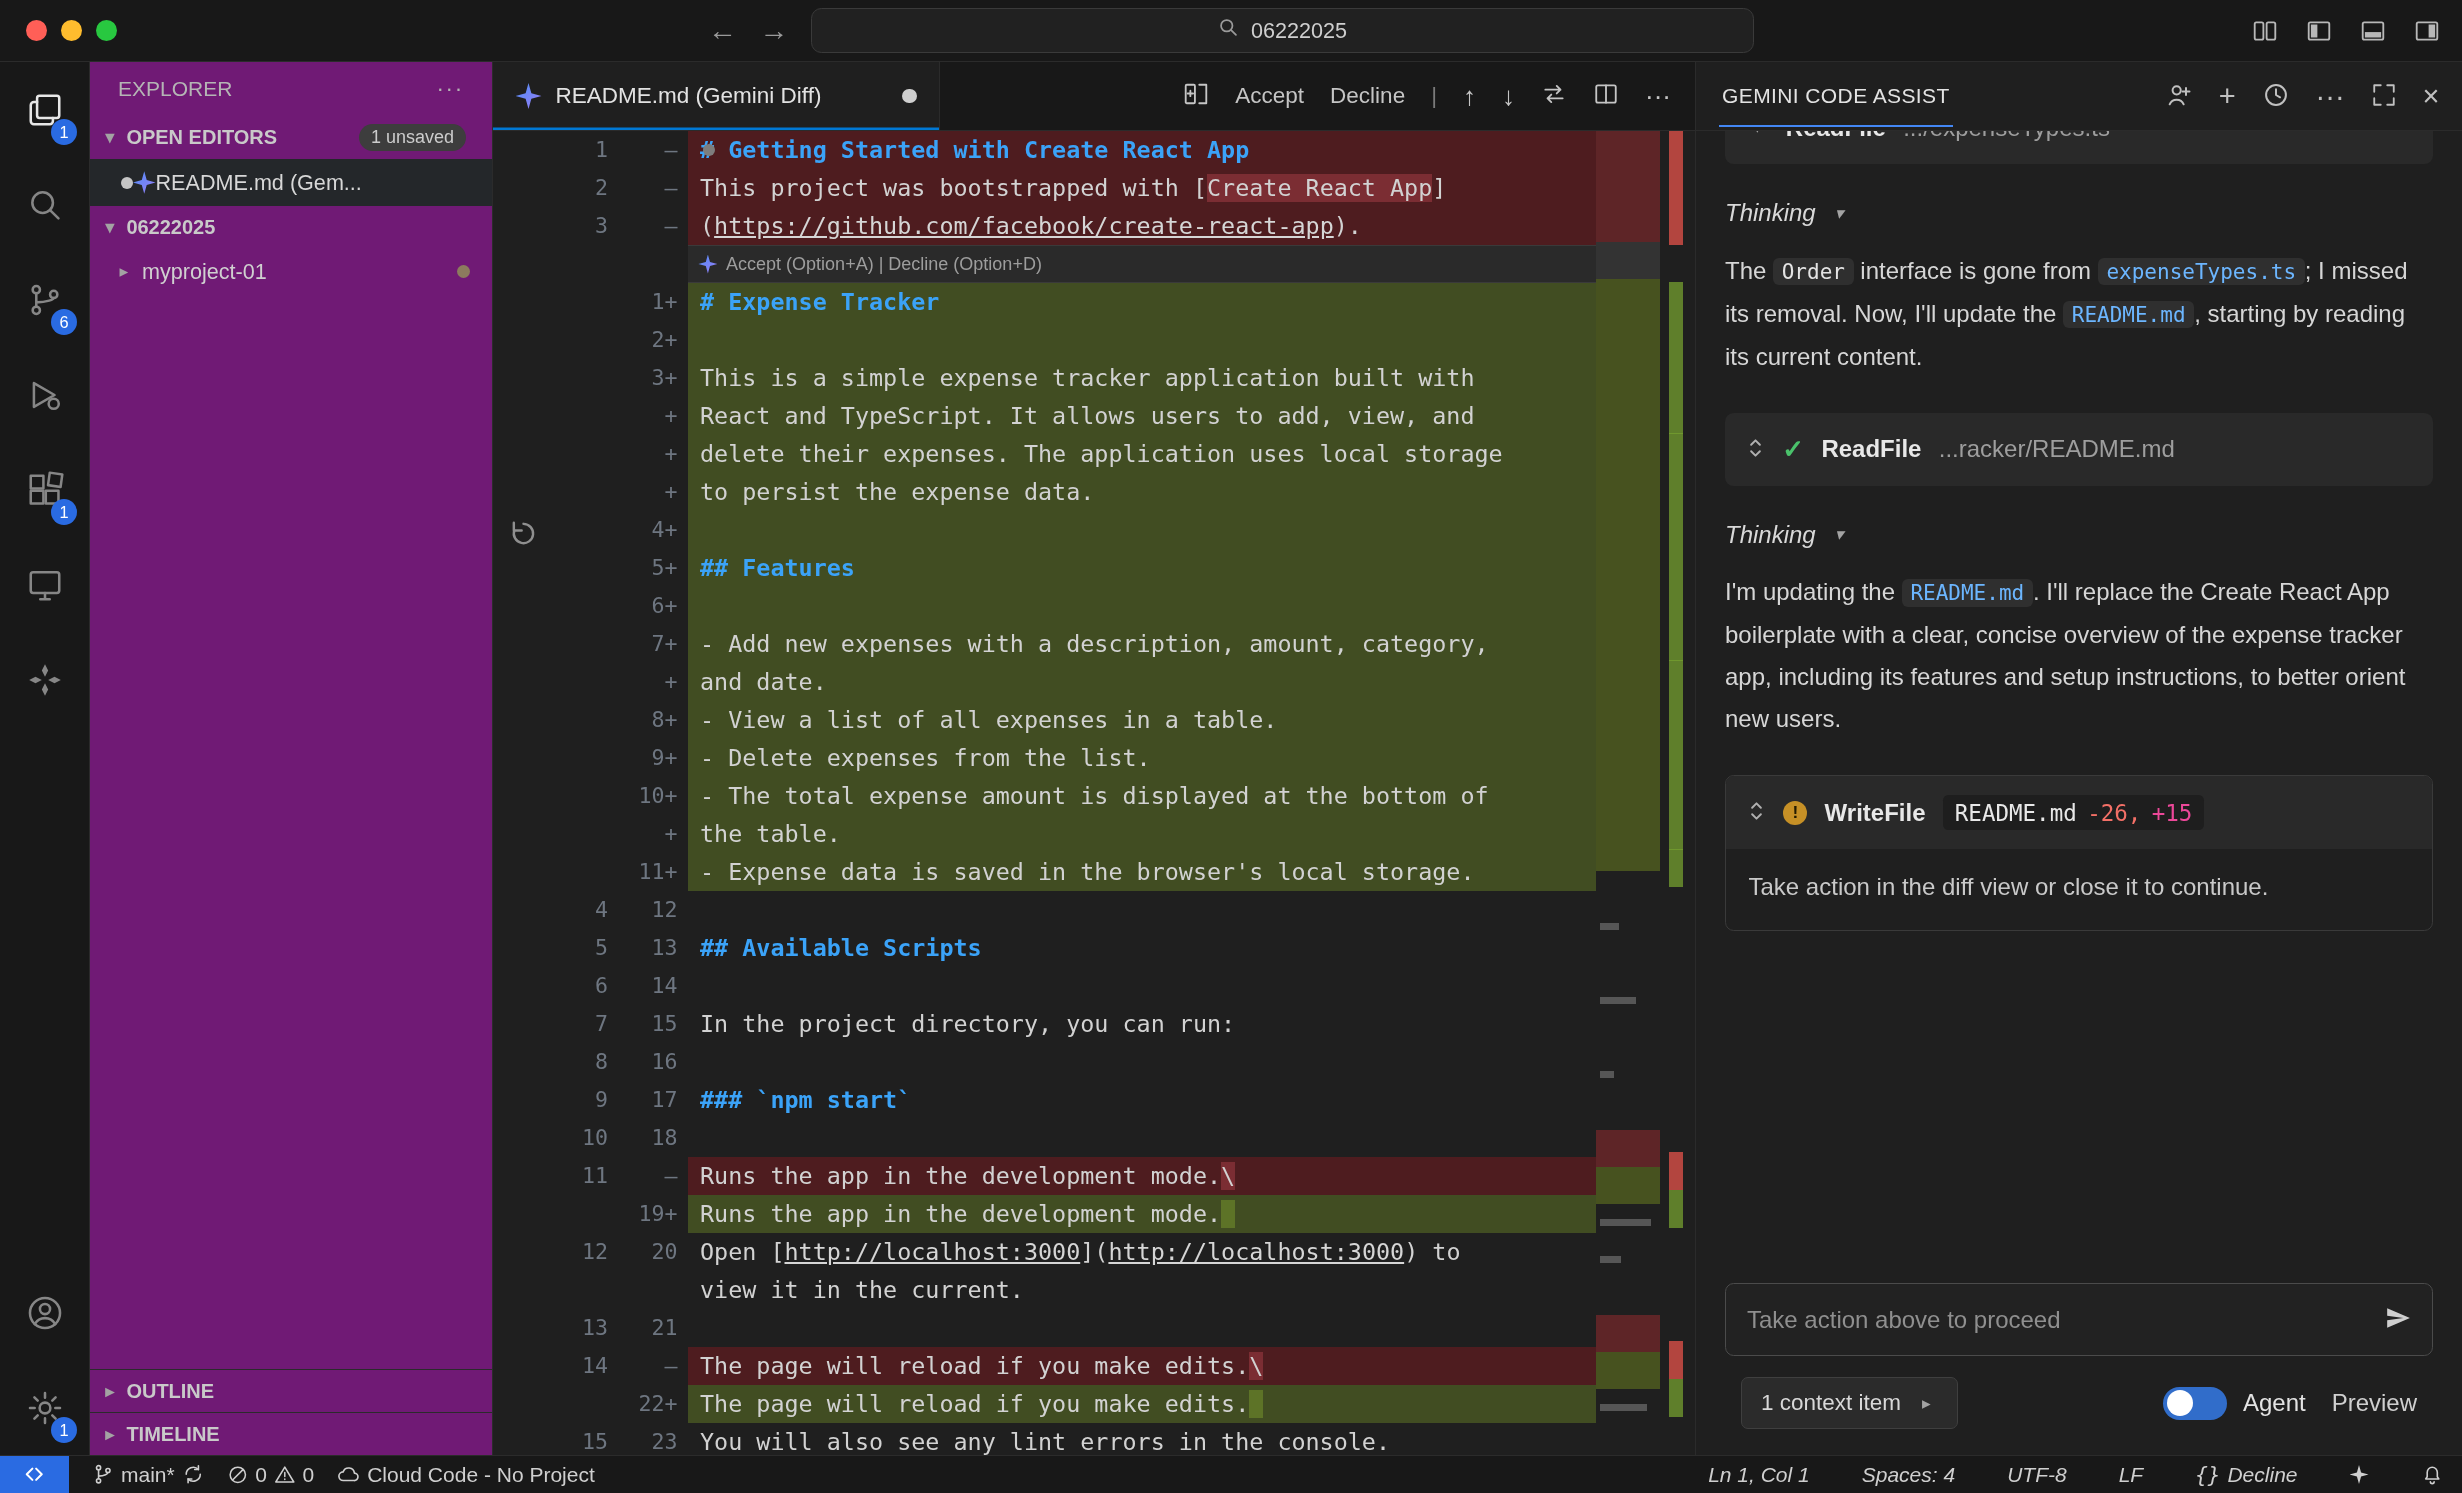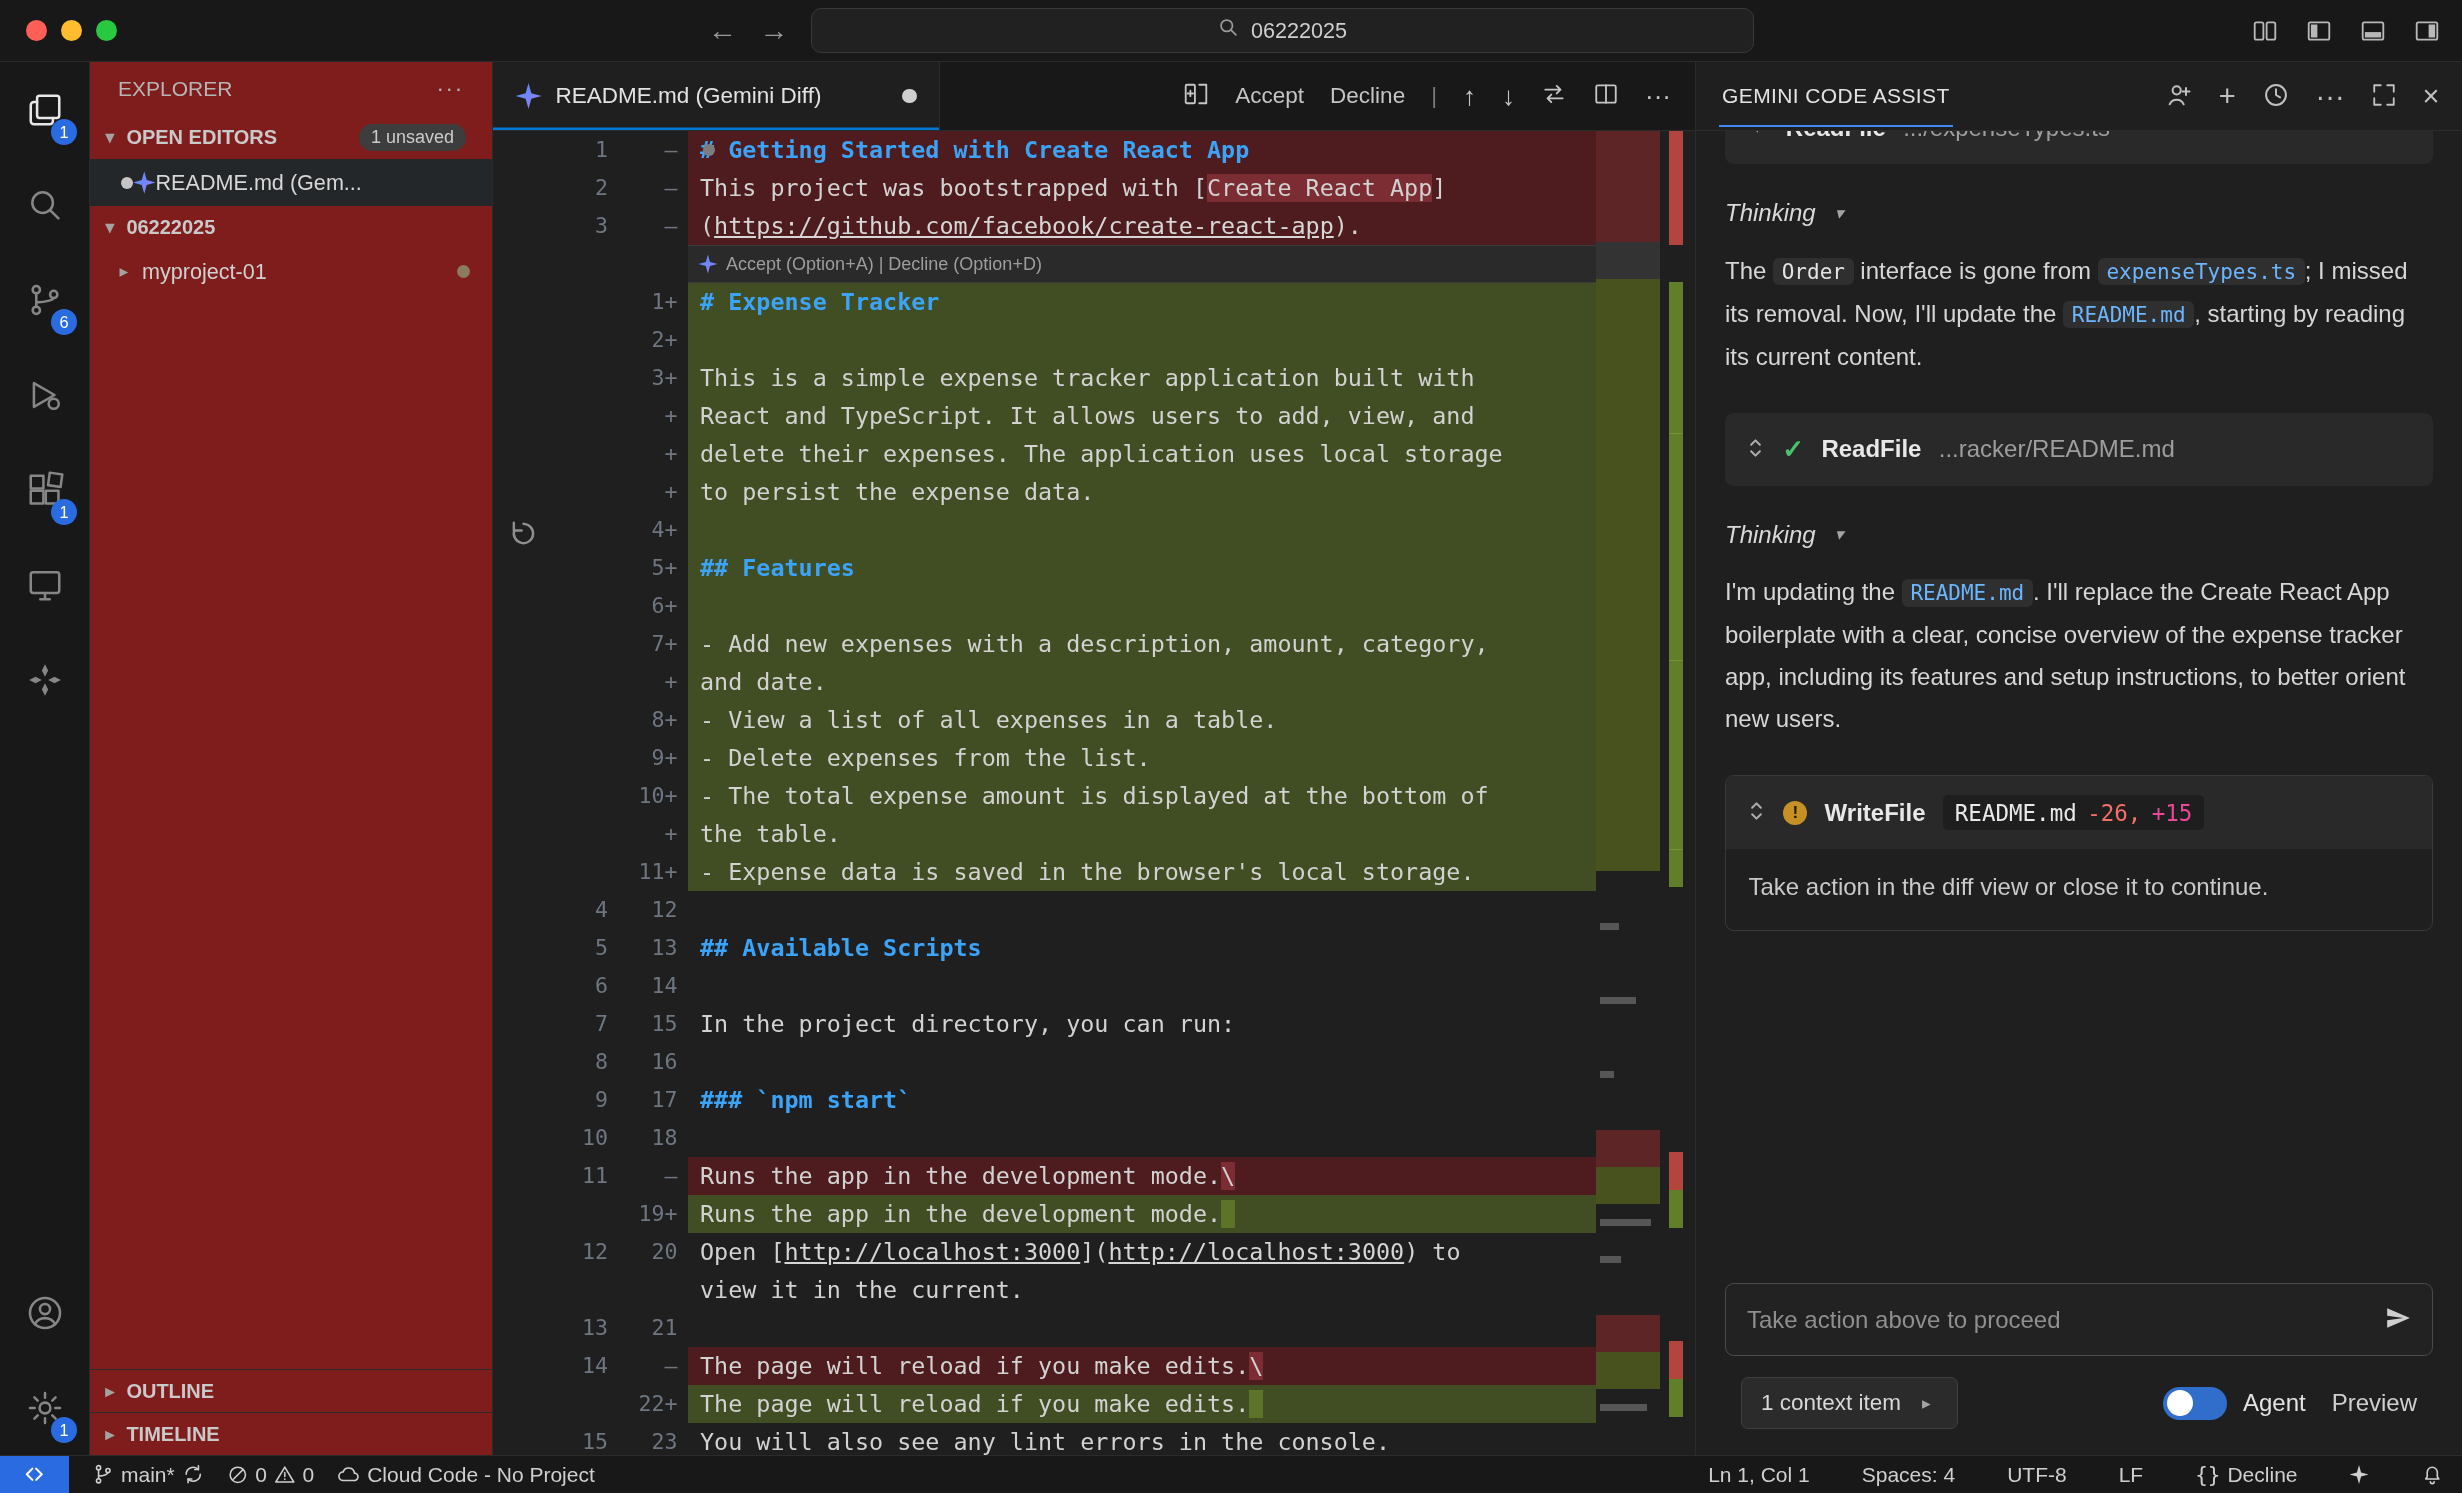--- a/index.html
+++ b/index.html
@@ -24,21 +24,21 @@
   
   .activitybar { width:90px; background:#181818; border-right:0.9px solid #2b2b2b; display:flex; flex-direction:column; flex:none; }
   .ab-top { display:flex; flex-direction:column; }
   .ab-bottom { margin-top:auto; display:flex; flex-direction:column; }
   .ab-item { height:95px; display:flex; align-items:center; justify-content:center; position:relative; color:#868686; }
   .ab-item.active { color:#e7e7e7; }
   .ab-item svg { display:block; }
   .ab-badge { position:absolute; right:12px; bottom:12px; min-width:26px; height:26px; border-radius:13px; background:#2a6be2; color:#fff; font-size:16.4px; line-height:26px; text-align:center; padding:0 4.3px; }
 
   
-  .sidebar { width:403px; background:#7f1d1d; border-right:0.9px solid #2b2b2b; display:flex; flex-direction:column; flex:none; font-size:21.6px; color:#cfcfcf;justify-content:flex-end; }
+  .sidebar { width:403px; background:#701a75; border-right:0.9px solid #2b2b2b; display:flex; flex-direction:column; flex:none; font-size:21.6px; color:#cfcfcf;justify-content:flex-end; }
   .sb-header { height:54px; display:flex; align-items:center; padding:0 28px; color:#b5b5b5; font-size:21px; }
   .sb-more { margin-left:auto; color:#b5b5b5; font-size:22.5px; letter-spacing:1.7px; }
   .sb-sect { height:43px; display:flex; align-items:center; padding:0 8.7px; font-weight:bold; font-size:20px; color:#c9c9c9; gap:5.2px; }
   .chev { color:#a3a3a3; font-size:17.3px; width:22.5px; text-align:center; }
   .sb-badge { margin-left:auto; margin-right:17.3px; background:#3d3d3d; color:#cccccc; font-weight:normal; font-size:18px; border-radius:14px; padding:2.6px 12px; }
   .oe-item { height:47px; display:flex; align-items:center; background:#24272a; padding-left:31px; }
   .dirty-dot { width:12px; height:12px; border-radius:50%; background:#c5c5c5; flex:none; }
   .spark { display:inline-block; background:linear-gradient(135deg,#4e8df6,#9a7df6); clip-path:polygon(50% 0%,61% 39%,100% 50%,61% 61%,50% 100%,39% 61%,0% 50%,39% 39%); }
   .spark.s26 { width:22.5px; height:22.5px; }
   .spark.s30 { width:26px; height:26px; }
@@ -120,21 +120,21 @@
   .toggle { margin-left:auto; width:64px; height:33px; border-radius:16.4px; background:#316dca; position:relative; flex:none; }
   .toggle .knob { position:absolute; left:3.5px; top:3.5px; width:26px; height:26px; border-radius:50%; background:#ffffff; }
   .agent-label { margin-left:15.6px; font-size:24px; color:#e3e3e3; }
   .preview-label { margin-left:26px; font-size:24px; color:#cfcfcf; }
 
   
   .statusbar { height:38px; background:#181818; border-top:0.9px solid #2b2b2b; display:flex; align-items:center; color:#cfcfcf; font-size:21px; flex:none; }
   .sb-remote { width:69px; height:100%; background:#2a6be2; color:#fff; display:flex; align-items:center; justify-content:center; }
   .st-item { display:flex; align-items:center; gap:7px; margin-left:22.5px; }
   .st-right { margin-left:auto; display:flex; align-items:center; }
-  .st-right .st-item { margin-left:52px; }
+  .st-right .st-item { margin-left:52px;font-style:italic; }
   .st-right .st-item:last-child { margin-right:19px; }
   .st-icon svg { display:block; }
   .braces { font-family:"DejaVu Sans Mono",monospace; font-size:21px; color:#cfcfcf; }
   svg { stroke-linecap:round; stroke-linejoin:round; }
 </style>
 </head>
 <body>
 
 <div class="window">
 

